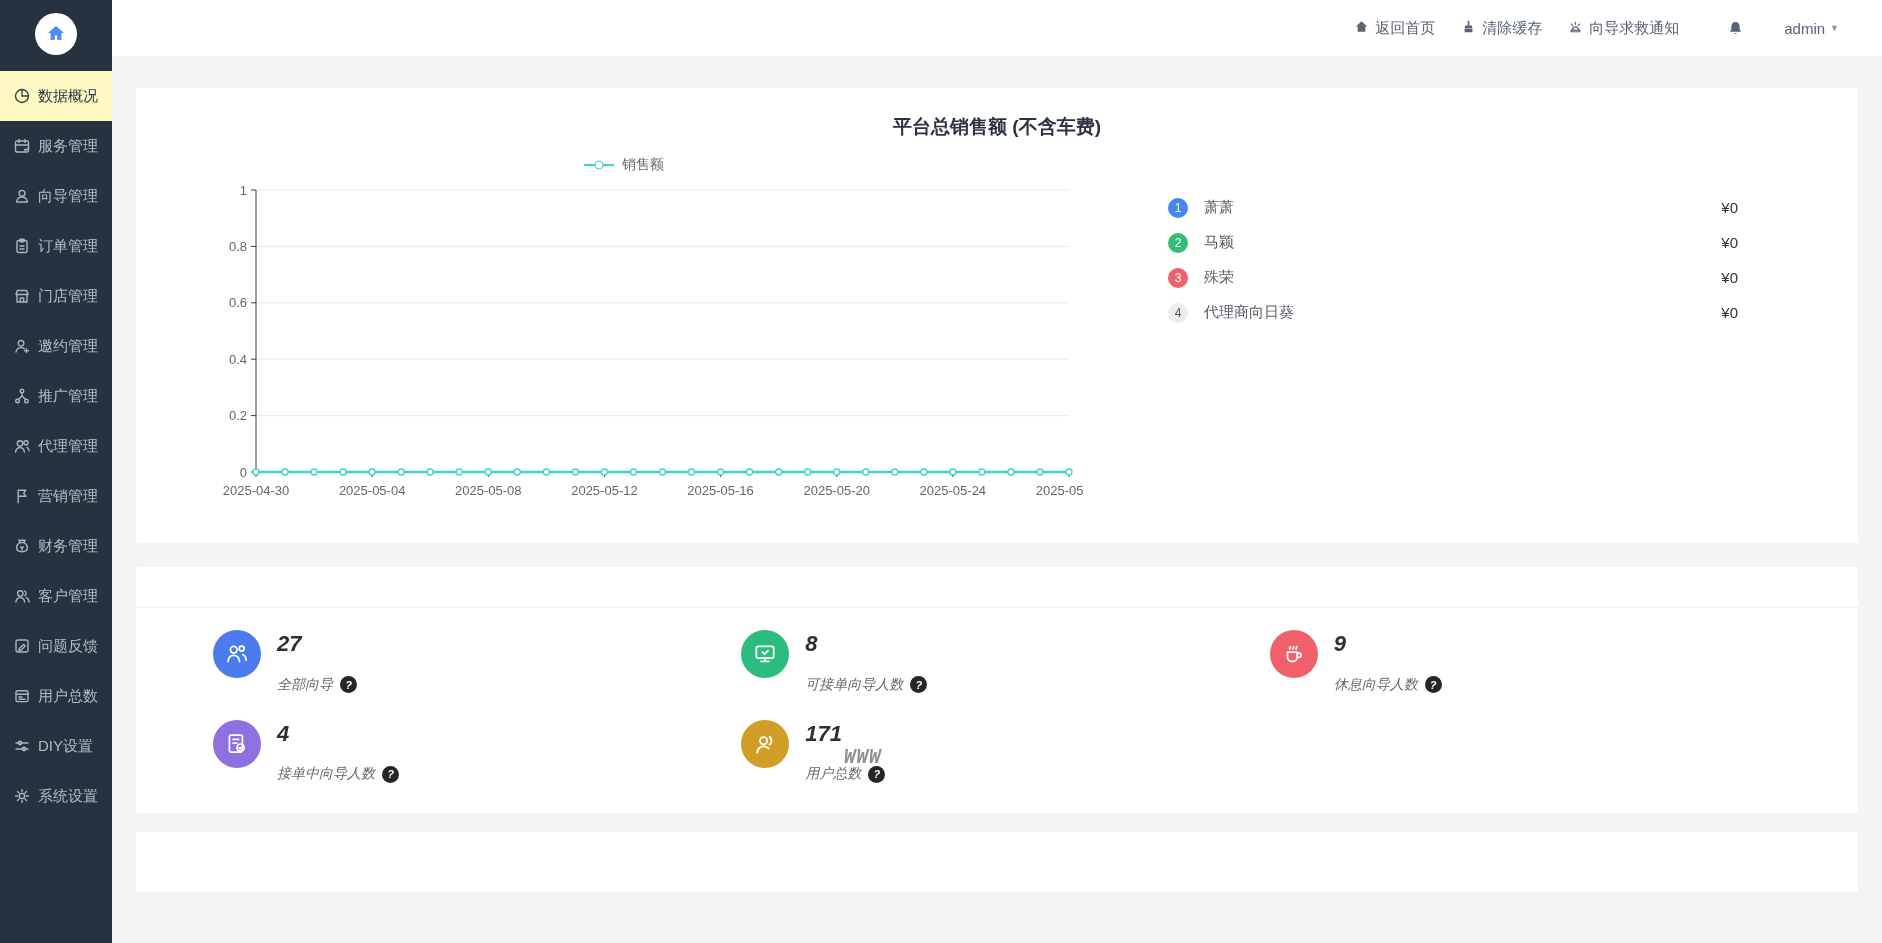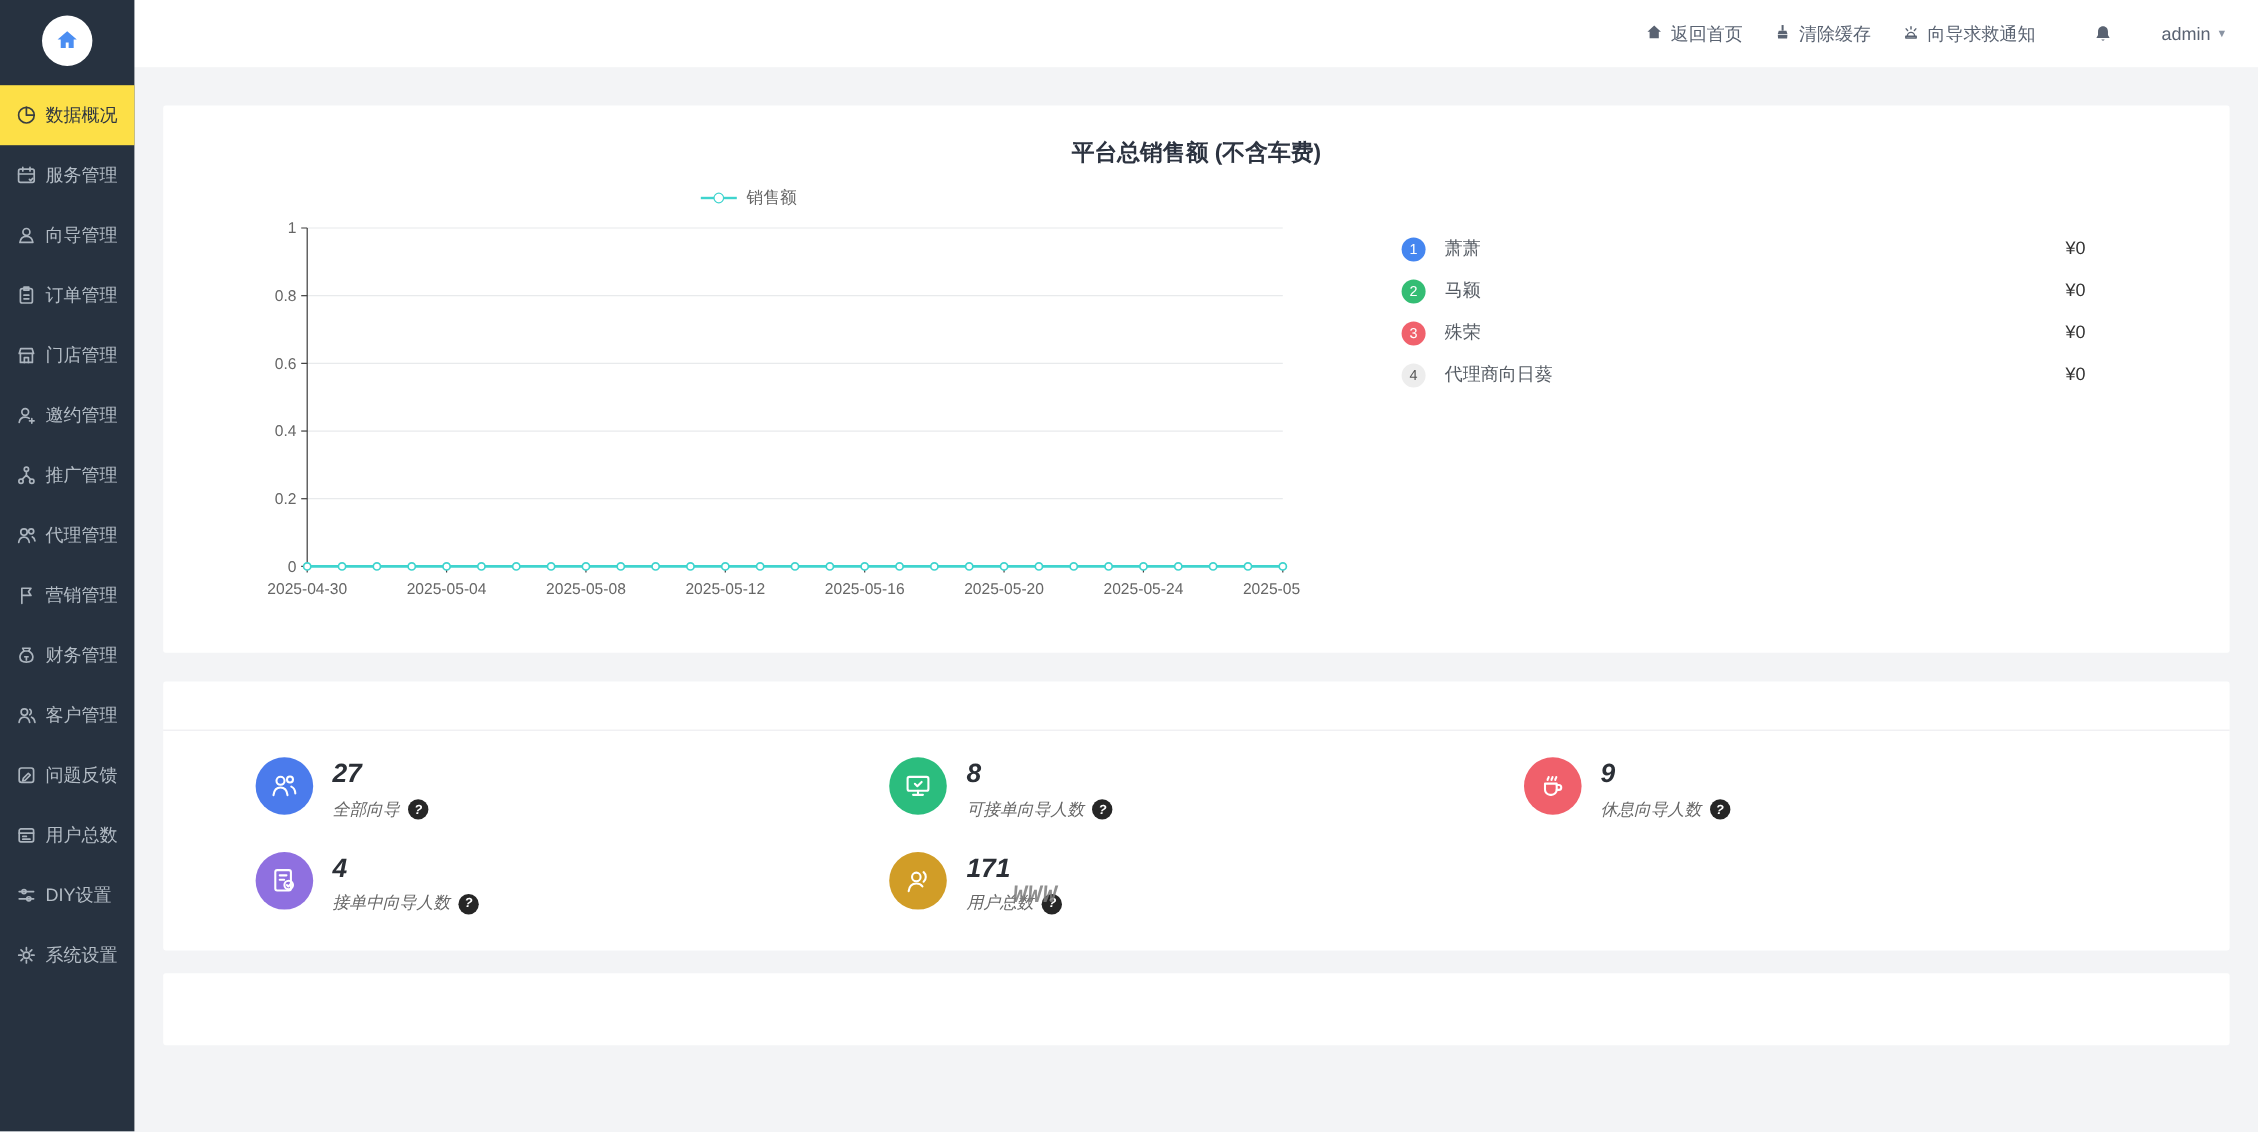--- a/index.html
+++ b/index.html
@@ -23,27 +23,27 @@
     width:42px; height:42px; border-radius:50%; background:#fff;
     display:flex; align-items:center; justify-content:center;
   }
   .side-menu { padding-top:4px; }
   .side-item {
     height:50px; display:flex; align-items:center; gap:7px;
     padding-left:13px; color:#b3bcc5; font-size:15px; cursor:pointer;
     white-space:nowrap;
   }
   .side-item .icon { display:flex; opacity:.95; }
-  .side-item.active { background:#fde047; color:#2f3640;font-family:Liberation Serif, serif; }
+  .side-item.active { background:#fef9c3; color:#2f3640;font-family:Liberation Serif, serif; }
 
   
   .topbar {
     position:absolute; left:112px; top:0; right:0; height:56px;
     background:#fff; display:flex; align-items:center; justify-content:flex-end;
-    gap:26px; padding-right:26px; z-index:4;
+    gap:26px; padding-right:43px; z-index:4;
   }
   .top-link {
     display:flex; align-items:center; gap:6px; font-size:15px; color:#5a6372;
     cursor:pointer;
   }
   .top-bell { margin-left:22px; cursor:pointer; display:flex; color:#5a6372; }
   .top-user {
     display:flex; align-items:center; gap:5px; font-size:15px; color:#5a6372;
     cursor:pointer; margin-left:14px;
   }
@@ -104,21 +104,21 @@
   .stats-grid {
     display:grid; grid-template-columns:repeat(3,1fr);
     padding:22px 60px 0 77px; row-gap:26px;font-style:italic;
   }
   .stat { display:flex; gap:16px; position:relative; }
   .stat-circle {
     width:48px; height:48px; border-radius:50%; flex:0 0 48px;
     display:flex; align-items:center; justify-content:center;
   }
   .stat-num { font-size:22px; font-weight:700; color:#2b2f36; line-height:1.25; }
-  .stat-label-row { display:flex; align-items:center; gap:7px; margin-top:7px; }
+  .stat-label-row { display:flex; align-items:center; gap:7px; margin-top:18px; }
   .stat-label { font-size:14px; color:#666; }
   .help-dot {
     width:17px; height:17px; border-radius:50%; background:#262626; color:#fff;
     font-size:11px; font-weight:700; display:flex; align-items:center;
     justify-content:center; cursor:pointer;
   }
   .watermark {
     position:absolute; left:103px; top:25px; font-size:19px; font-weight:700;
     color:#7d7d7d; letter-spacing:1px; opacity:.85;
     font-family:"DejaVu Sans Mono", monospace; pointer-events:none;

